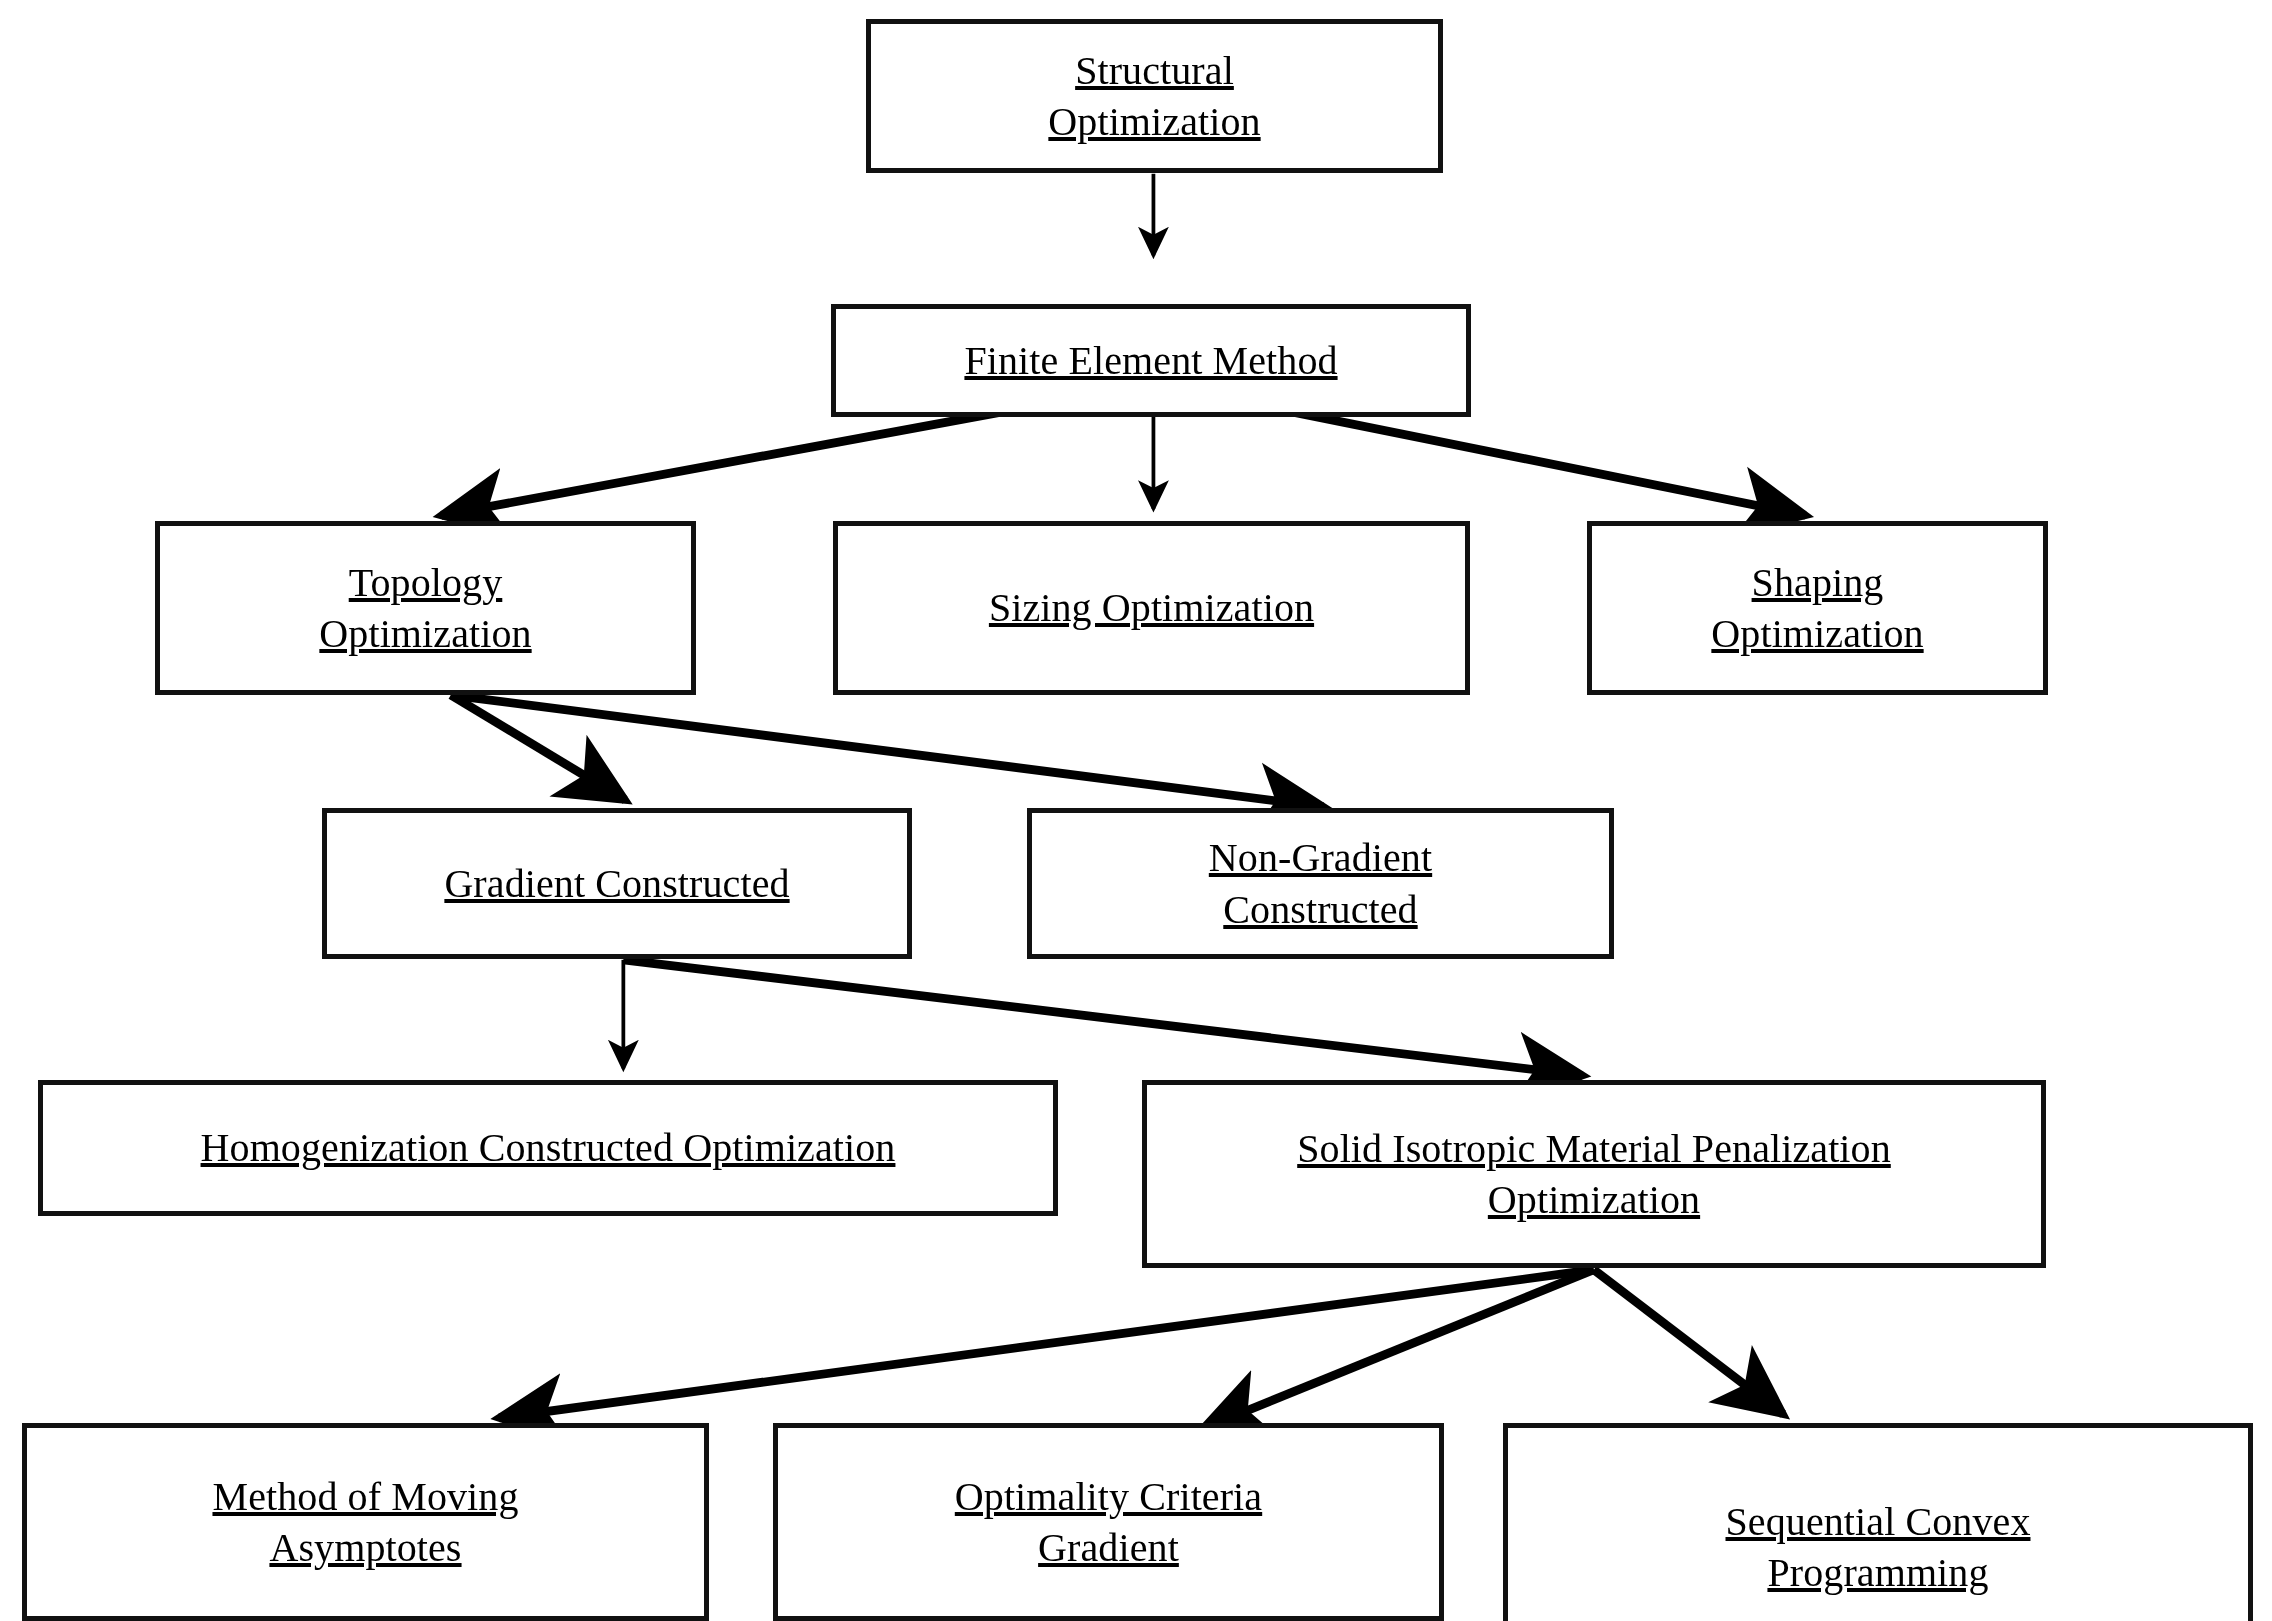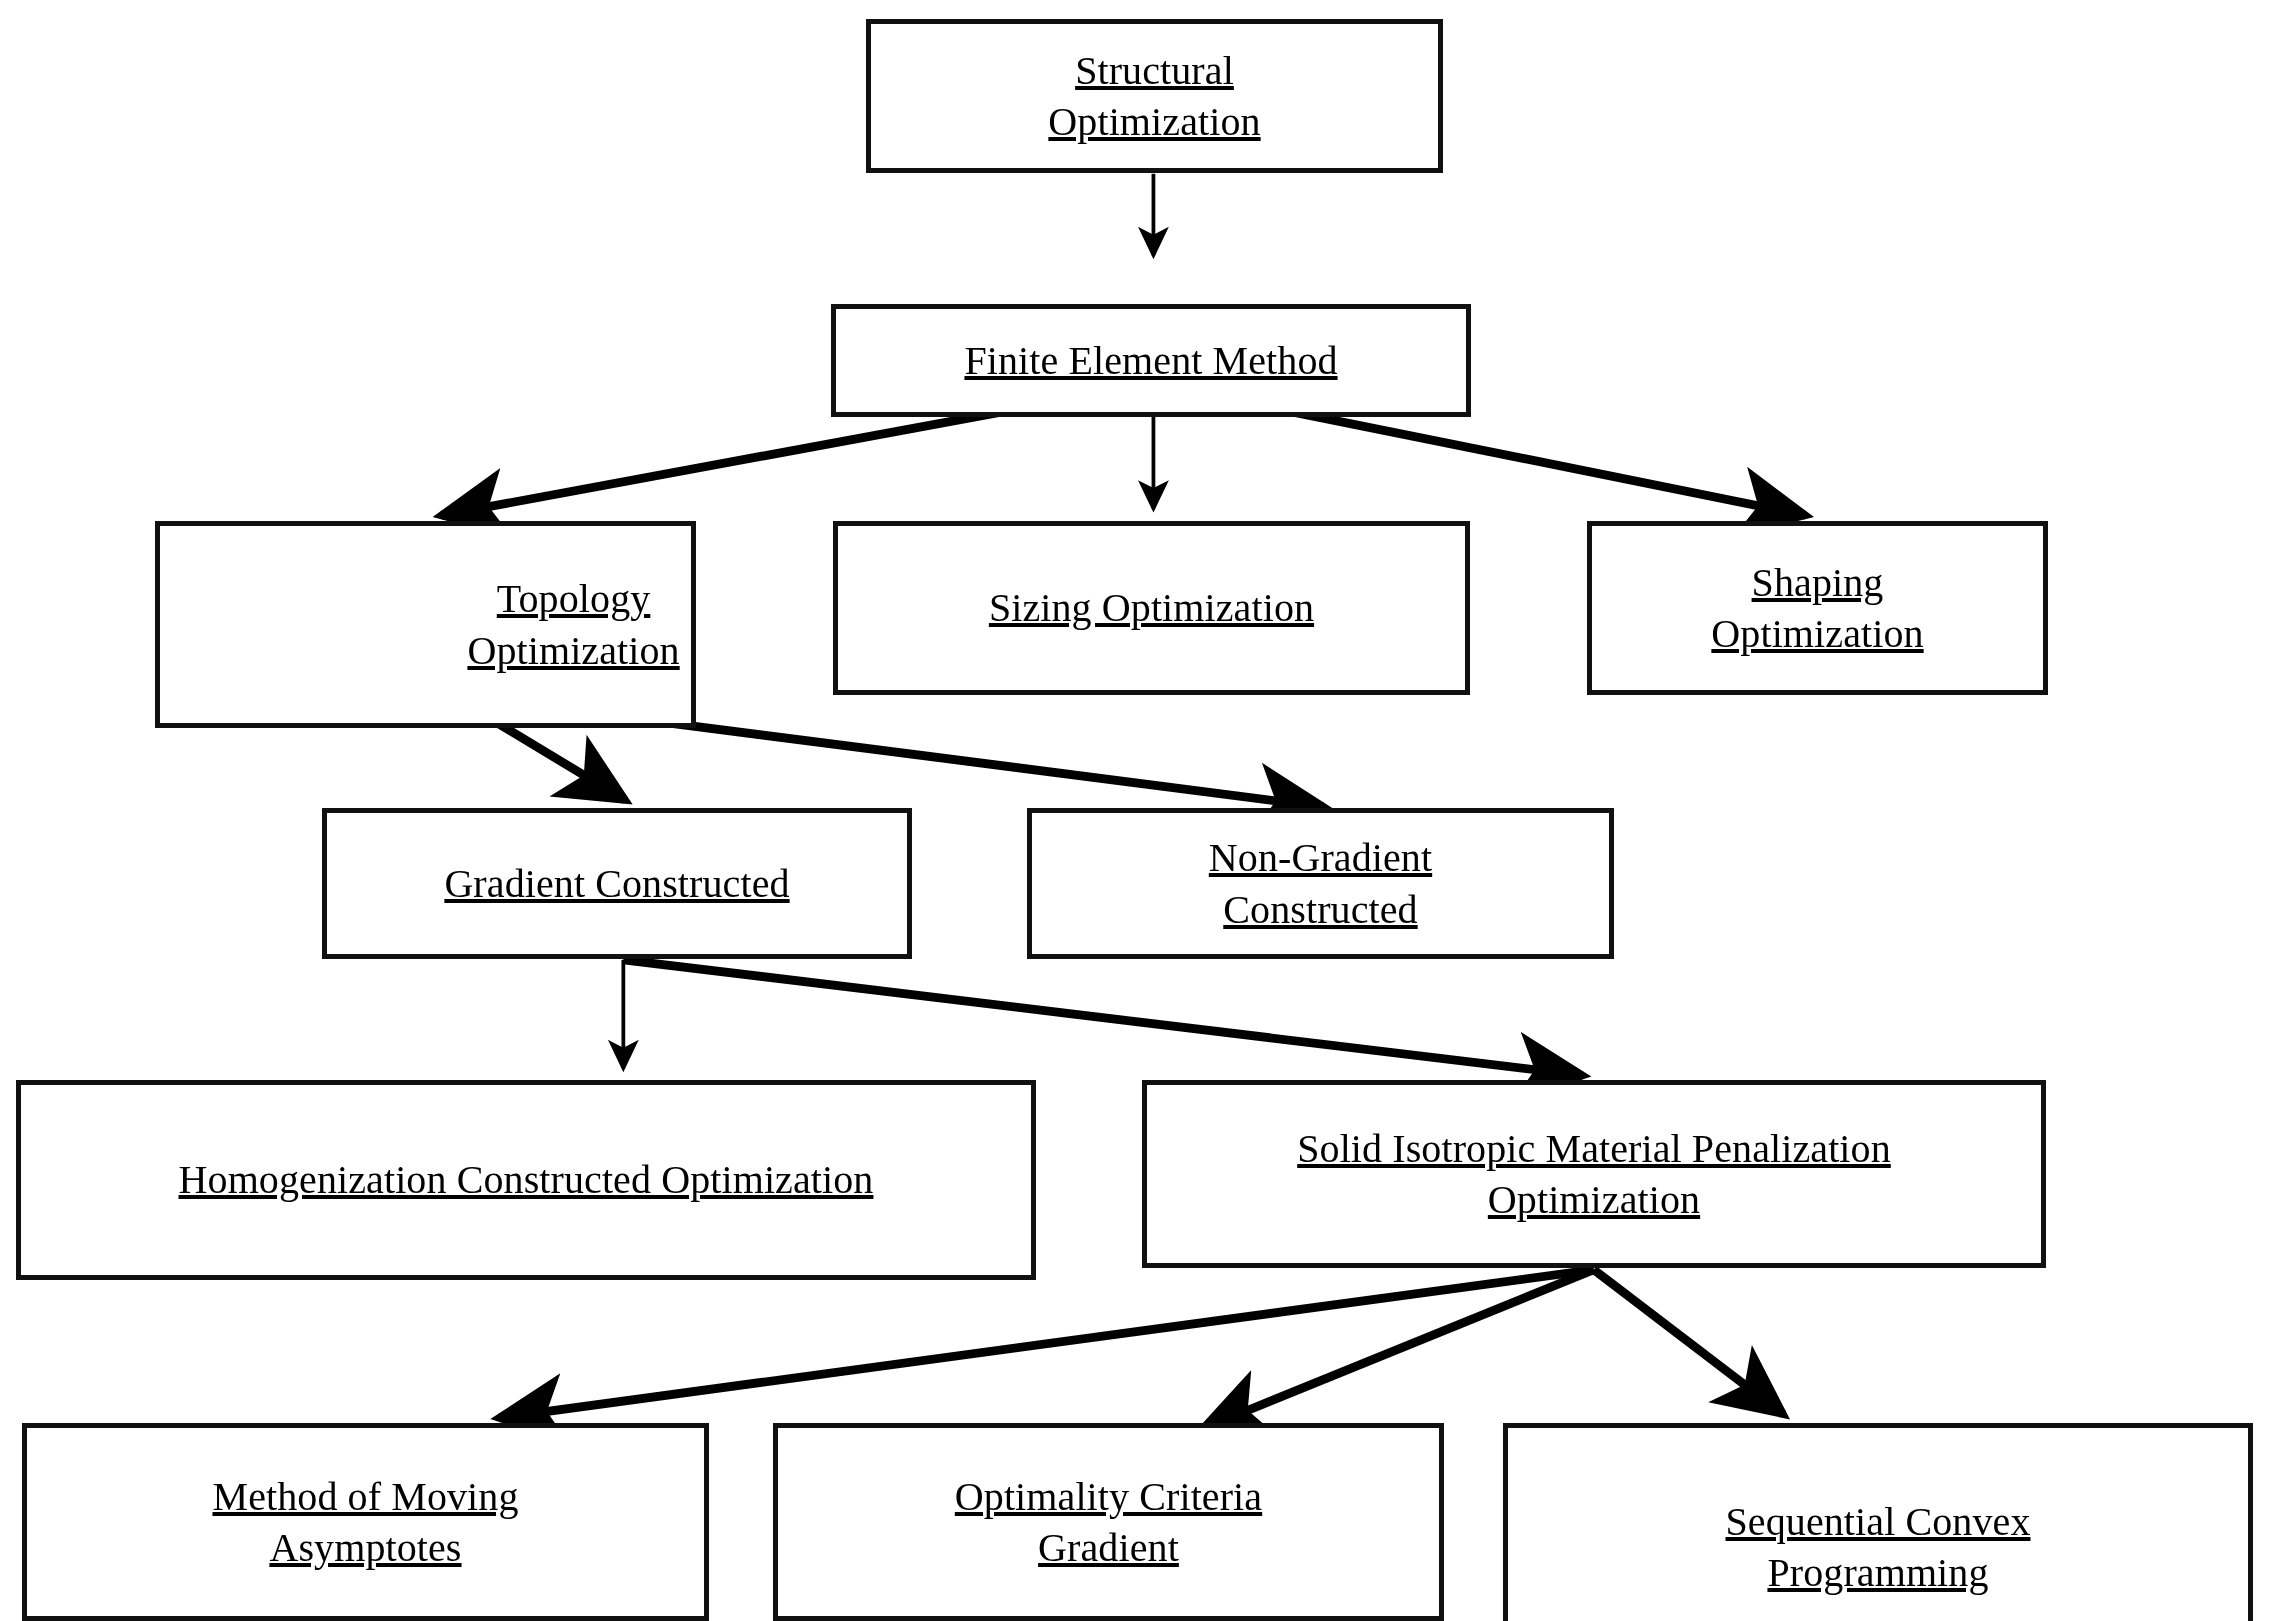--- a/index.html
+++ b/index.html
@@ -67,39 +67,39 @@
       </g>
   </svg>
 
   <div class="node" style="left: 866px; top: 19px; width: 577px; height: 154px; border-color: rgb(17, 17, 17); color: rgb(0, 0, 0);">
     <span class="label">Structural
 Optimization</span>
   </div>
   <div class="node" style="left: 831px; top: 269px; width: 640px; height: 113px; border-color: rgb(17, 17, 17); color: rgb(0, 0, 0); margin-top: 35px;">
     <span class="label">Finite Element Method</span>
   </div>
-  <div class="node" style="left: 155px; top: 521px; width: 541px; height: 207px; border-color: rgb(17, 17, 17); color: rgb(0, 0, 0); justify-content: flex-end;">
+  <div class="node" style="left: 155px; top: 521px; width: 541px; height: 174px; border-color: rgb(17, 17, 17); color: rgb(0, 0, 0);">
     <span class="label">Topology
 Optimization</span>
   </div>
   <div class="node" style="left: 833px; top: 521px; width: 637px; height: 174px; border-color: rgb(17, 17, 17); color: rgb(0, 0, 0);">
     <span class="label">Sizing Optimization</span>
   </div>
   <div class="node" style="left: 1587px; top: 521px; width: 461px; height: 174px; border-color: rgb(17, 17, 17); color: rgb(0, 0, 0);">
     <span class="label">Shaping
 Optimization</span>
   </div>
   <div class="node" style="left: 322px; top: 808px; width: 590px; height: 151px; border-color: rgb(17, 17, 17); color: rgb(0, 0, 0);">
     <span class="label">Gradient Constructed</span>
   </div>
   <div class="node" style="left: 1027px; top: 808px; width: 587px; height: 151px; border-color: rgb(17, 17, 17); color: rgb(0, 0, 0);">
     <span class="label">Non-Gradient
 Constructed</span>
   </div>
-  <div class="node" style="left: 16px; top: 1080px; width: 1020px; height: 200px; border-color: rgb(17, 17, 17); color: rgb(0, 0, 0); justify-content: center;">
+  <div class="node" style="left: 38px; top: 1080px; width: 1020px; height: 136px; border-color: rgb(17, 17, 17); color: rgb(0, 0, 0); justify-content: center;">
     <span class="label">Homogenization Constructed Optimization</span>
   </div>
   <div class="node" style="left: 1142px; top: 1080px; width: 904px; height: 188px; border-color: rgb(17, 17, 17); color: rgb(0, 0, 0);">
     <span class="label">Solid Isotropic Material Penalization
 Optimization</span>
   </div>
   <div class="node" style="left: 22px; top: 1423px; width: 687px; height: 198px; border-color: rgb(17, 17, 17); color: rgb(0, 0, 0);">
     <span class="label">Method of Moving
 Asymptotes</span>
   </div>

